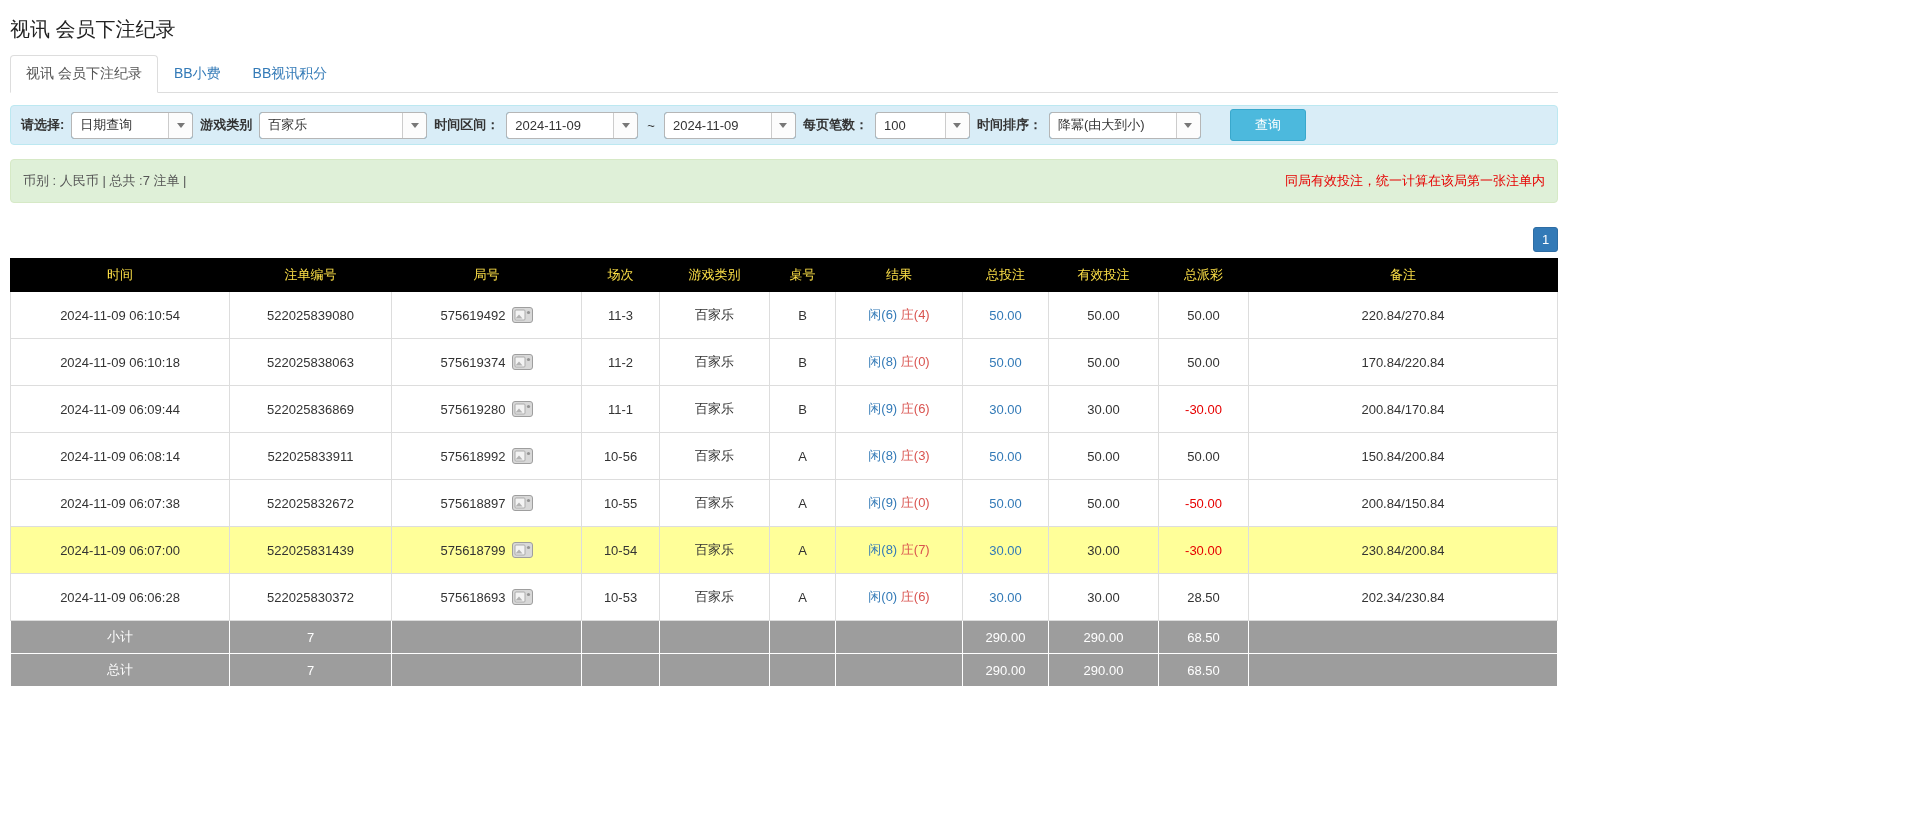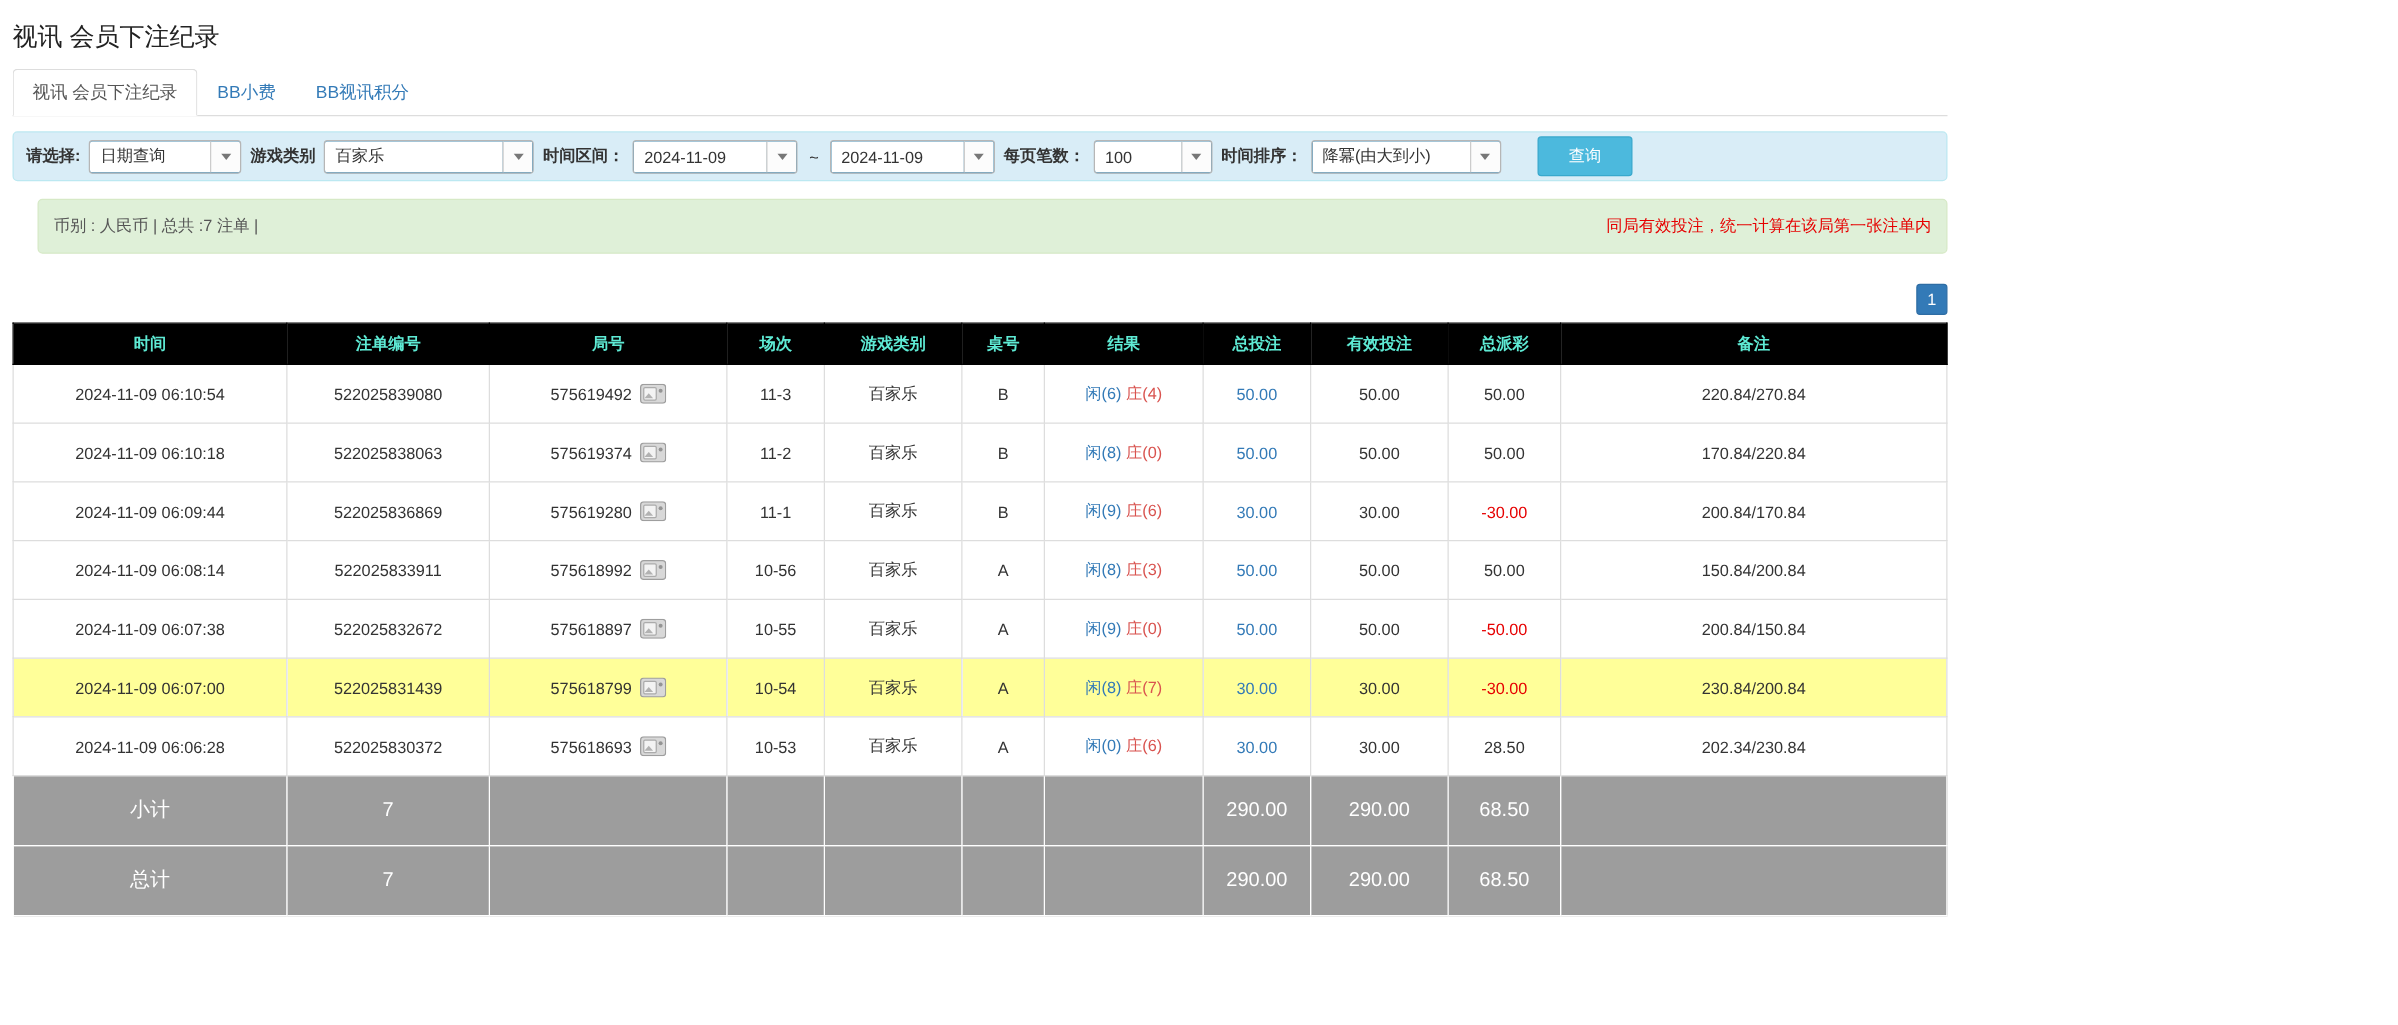--- a/index.html
+++ b/index.html
@@ -49,46 +49,46 @@
   .w-sort  { width: 152px; }
   .tilde { color: #333; padding: 0 2px; }
   .search-btn {
     margin-left: 22px; background: #4cb9dd; border: 1px solid #39a8cc; color: #fff;
     font-size: 13px; padding: 6px 24px; border-radius: 3px; cursor: pointer; font-family: inherit;
   }
 
   
   .summary-bar {
     margin-top: 14px; background: #dff0d8; border: 1px solid #d6e9c6; border-radius: 4px;
-    padding: 12px; display: flex; justify-content: space-between; align-items: center; font-size: 13px; margin-left: 20px;
+    padding: 12px; display: flex; justify-content: space-between; align-items: center; font-size: 13px;
   }
   .summary-left { color: #555; }
   .summary-notice { color: #e60000; }
 
   
   .pagination-row { margin-top: 24px; display: flex; justify-content: flex-end; }
   .page-btn {
     min-width: 25px; height: 25px; background: #337ab7; border: 1px solid #2e6da4; color: #fff;
     font-size: 13px; border-radius: 3px; cursor: pointer; font-family: inherit; padding: 0 7px;
   }
 
   
   table { width: 100%; border-collapse: collapse; margin-top: 6px; table-layout: fixed; }
   thead th {
-    background: #000; color: #5eead4; font-weight: bold; font-size: 13px;
+    background: #000; color: #fde047; font-weight: normal; font-size: 13px;
     padding: 7px 4px; text-align: center; border: 1px solid #000;
   }
   tbody td {
     border: 1px solid #ddd; text-align: center; padding: 14px 6px; font-size: 13px;
     color: #333; background: #fff; overflow: hidden; white-space: nowrap;
   }
   tbody tr.highlight td { background: #ffff99; }
   tfoot td {
     background: #9d9d9d; color: #fff; border: 1px solid #fff; text-align: center;
-    padding: 17px 6px; font-size: 16px;
+    padding: 7px 6px; font-size: 13px;
   }
   .player { color: #337ab7; }
   .banker { color: #d9534f; }
   .bet-link { color: #337ab7; text-decoration: none; cursor: pointer; }
   .payout.neg { color: #e60000; }
   .round-wrap { display: inline-flex; align-items: center; gap: 6px; }
   .media-icon { display: inline-flex; cursor: pointer; line-height: 0; }
 </style>
 </head>
 <body>

